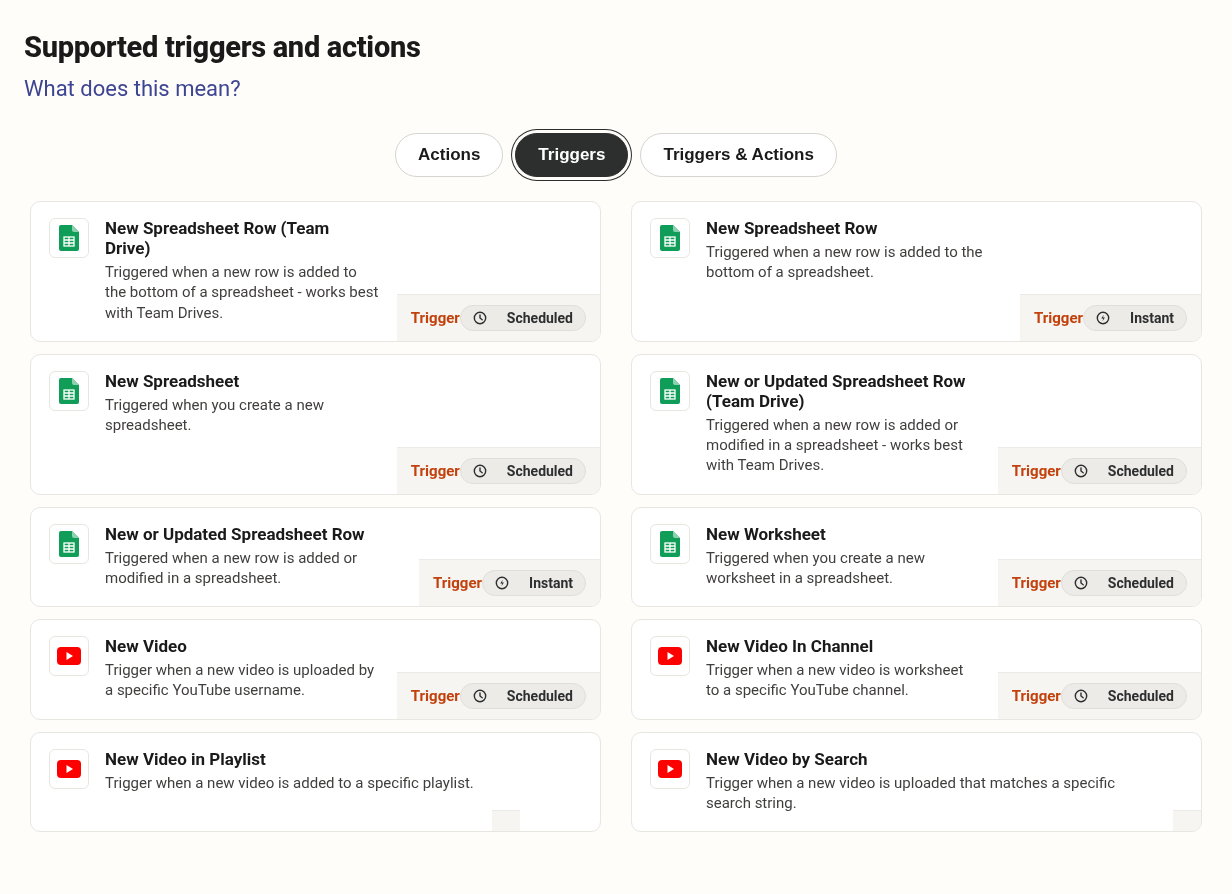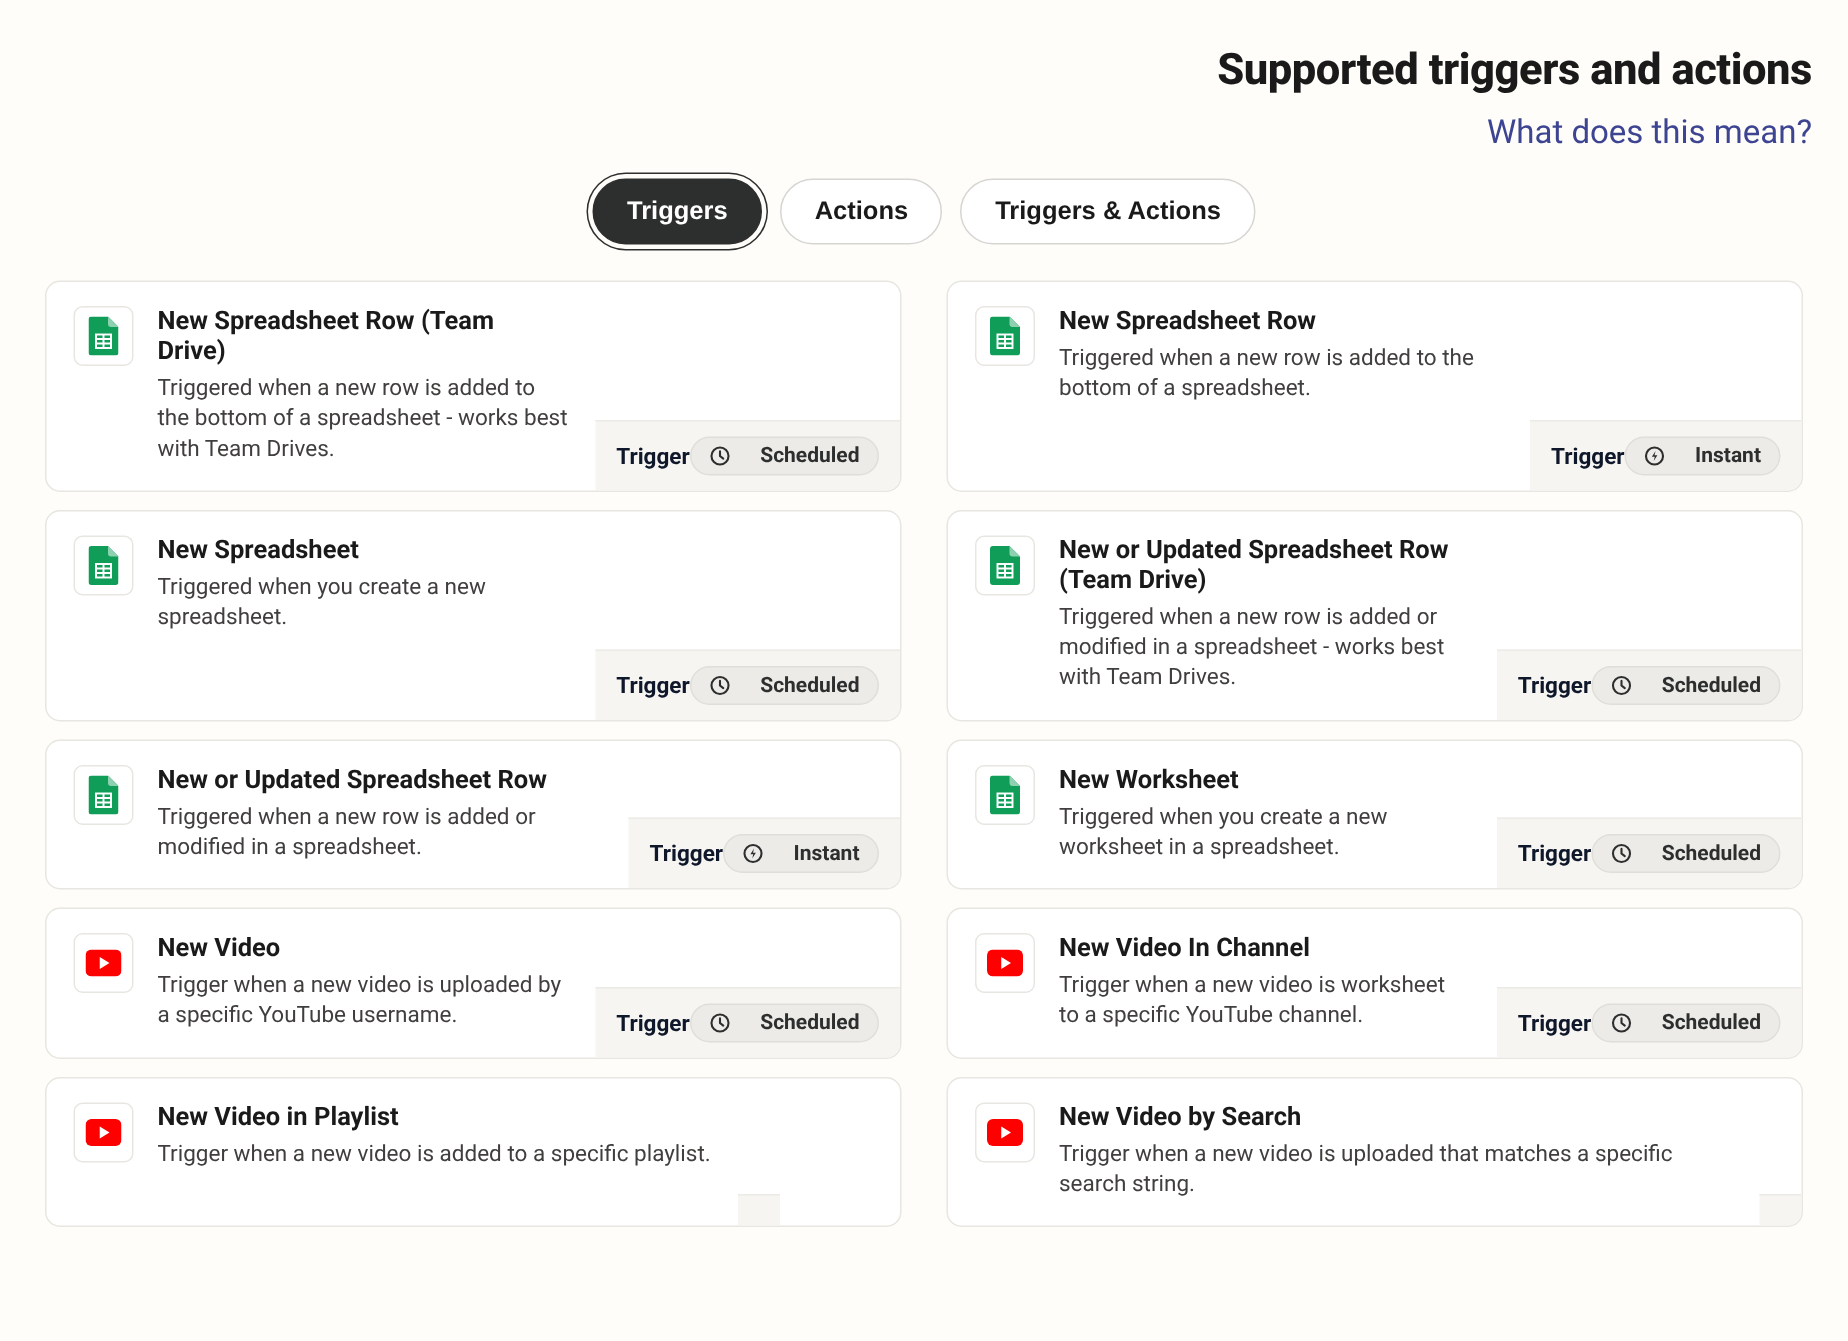--- a/index.html
+++ b/index.html
@@ -4,21 +4,21 @@
 <style>
   * { box-sizing: border-box; margin: 0; padding: 0; }
   body {
     font-family: -apple-system, BlinkMacSystemFont, "Segoe UI", Roboto, Helvetica, Arial, sans-serif;
     background: #fffdf9;
     color: #1a1a1a;
     width: 1232px;
     margin: 0;
     padding: 30px 24px 24px 24px;
   }
-  .header { text-align: right; margin-bottom: 18px; }
+  .header { text-align: left; margin-bottom: 32px; }
   .title {
     font-size: 29px;
     font-weight: 800;
     letter-spacing: -0.3px;
     color: #1a1a1a;
   }
   .subtitle-link {
     display: inline-block;
     margin-top: 12px;
     color: #3d4592;
@@ -94,21 +94,21 @@
     display: flex;
     justify-content: space-between;
     align-items: center;
     padding: 10px 14px;
     background: #f7f5f2;
     border-top: 1px solid #eceae6;
   }
   .footer-label {
     font-size: 15px;
     font-weight: 700;
-    color: #0f172a;
+    color: #c2410c;
   }
   .badge {
     display: inline-flex;
     align-items: center;
     gap: 20px;
     padding: 4px 12px;
     border-radius: 999px;
     background: #ecebe8;
     border: 1px solid #e0ded9;
     font-size: 14px;
@@ -124,22 +124,22 @@
 </style>
 </head>
 <body>
 
 <div class="header">
   <h1 class="title">Supported triggers and actions</h1>
   <a class="subtitle-link">What does this mean?</a>
 </div>
 
 <div class="tabs">
+  <button class="tab">Actions</button>
   <button class="tab active">Triggers</button>
-  <button class="tab">Actions</button>
   <button class="tab">Triggers &amp; Actions</button>
 </div>
 
 <div class="grid" id="grid">
     <div class="card">
       <div class="card-body">
         <div class="icon-box">
   <span class="sheets-icon">
     <svg viewBox="0 0 20 26">
       <path d="M2 0 H13 L20 7 V24 a2 2 0 0 1 -2 2 H2 a2 2 0 0 1 -2 -2 V2 a2 2 0 0 1 2 -2 Z" fill="#0f9d58"></path>

